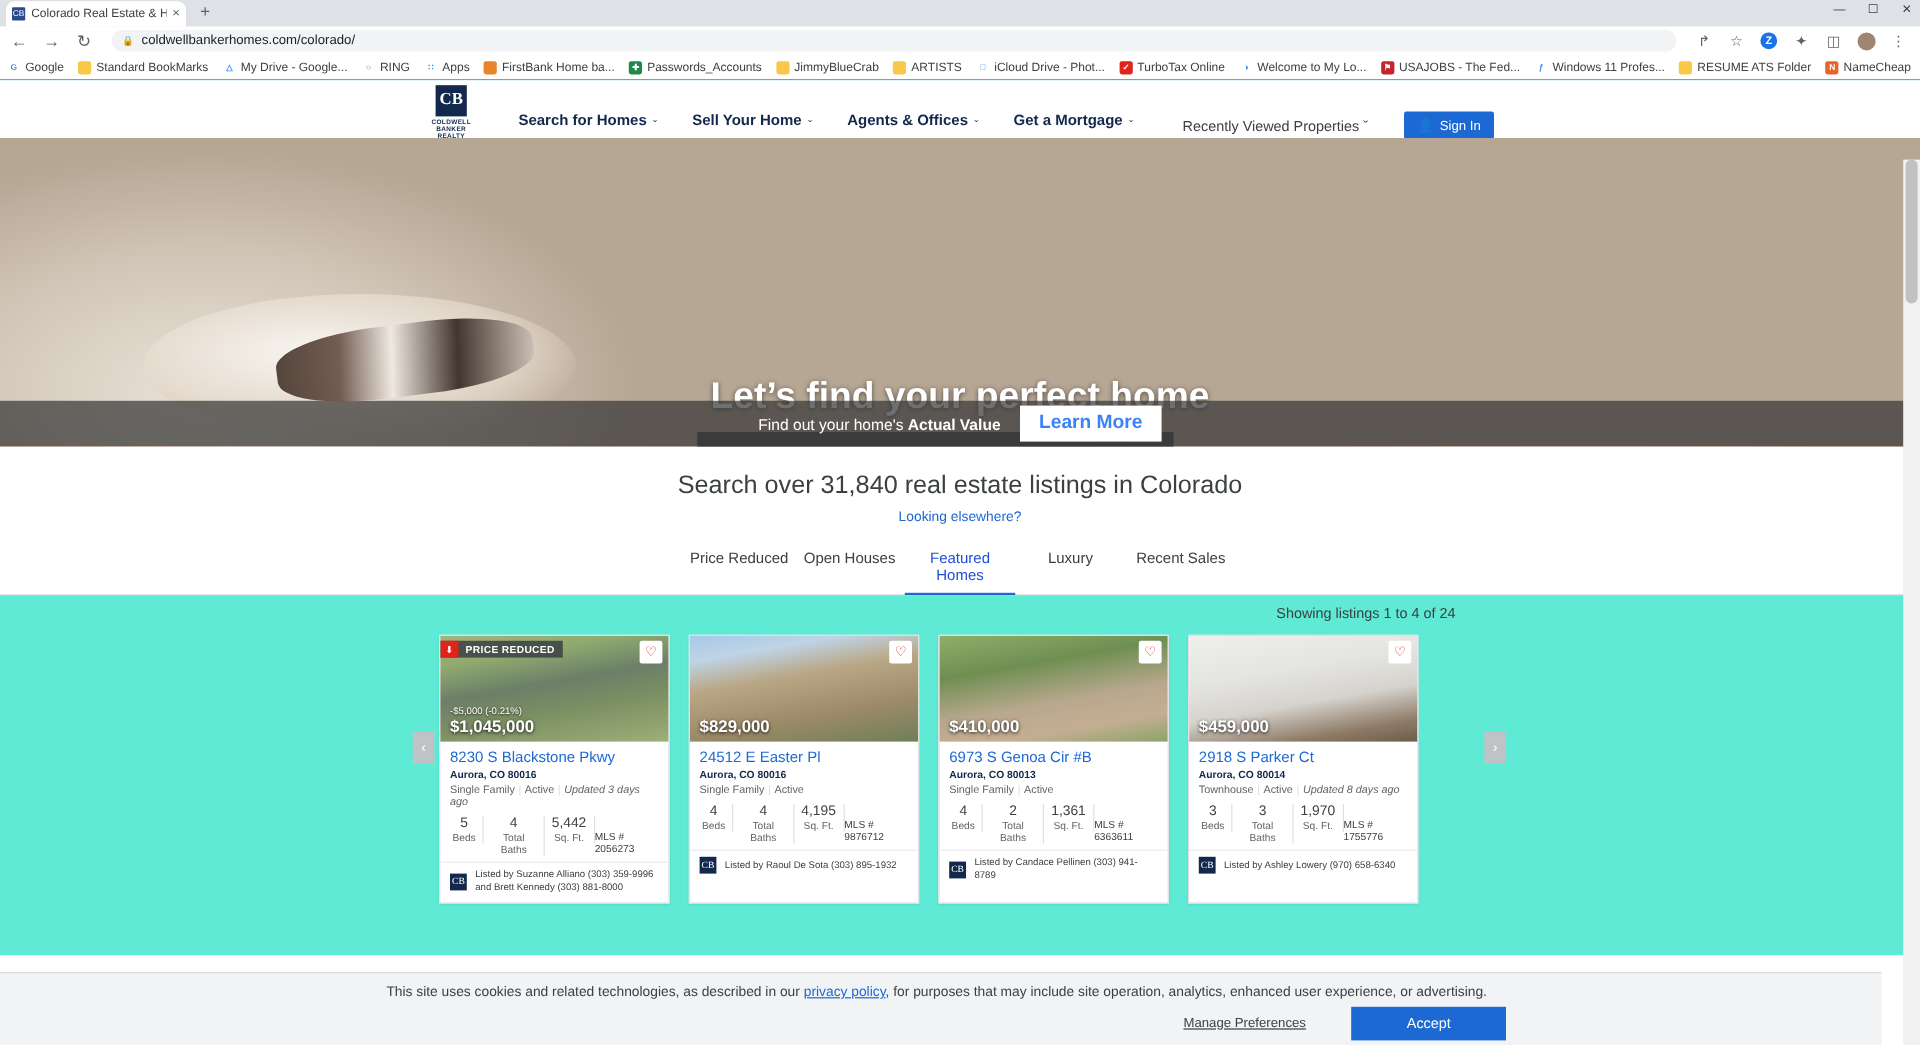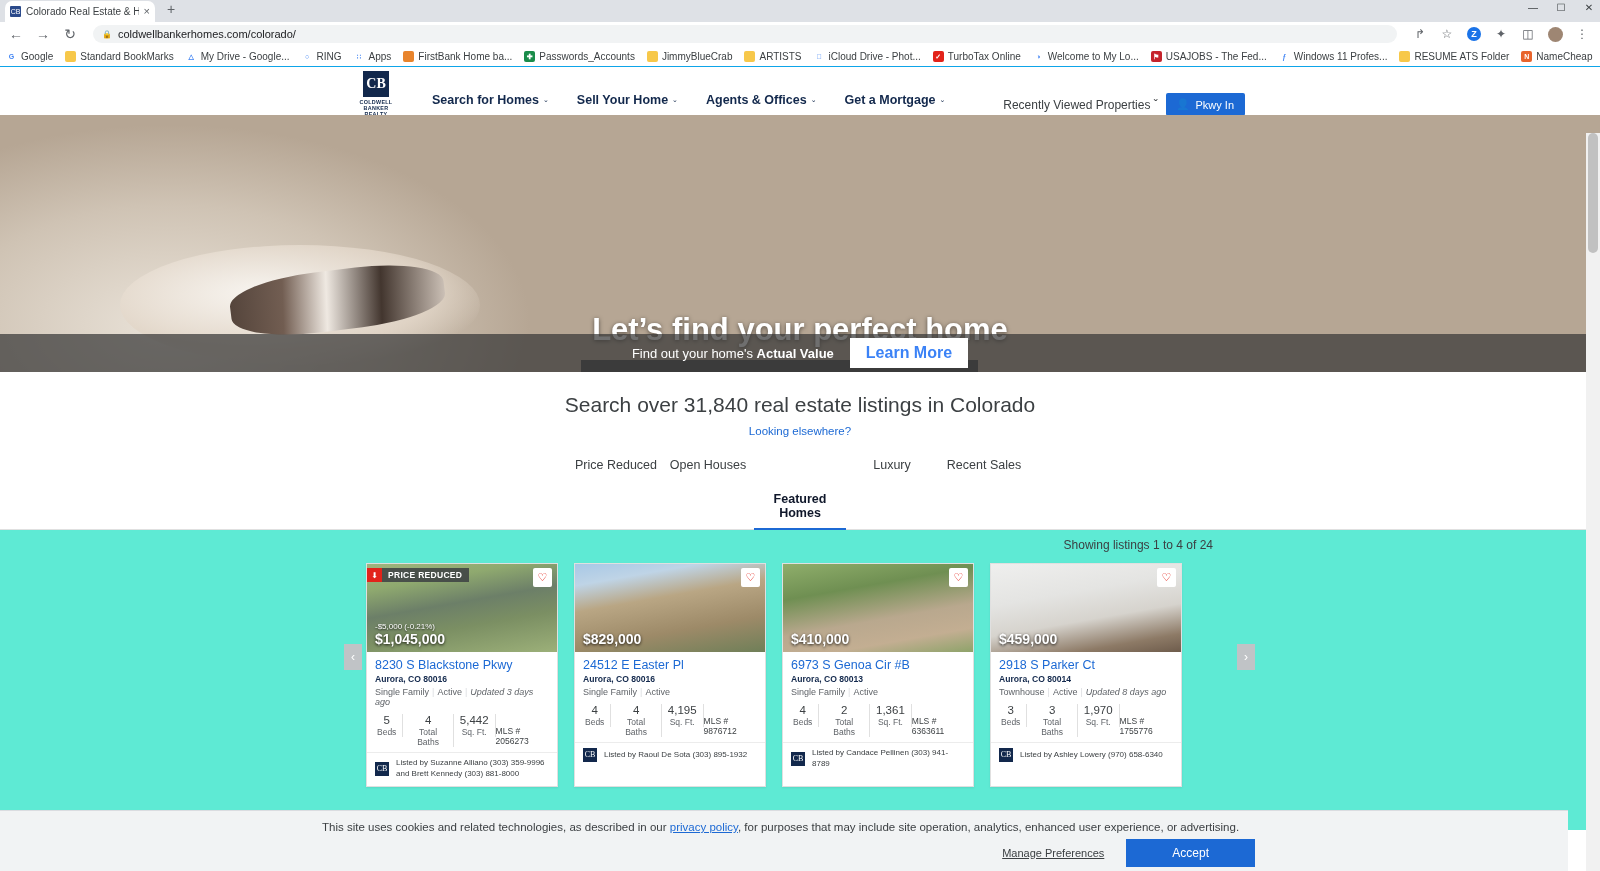--- a/index.html
+++ b/index.html
@@ -96,21 +96,21 @@
     display: flex; align-items: center; gap: 4px; cursor: pointer;
   }
   .caret { font-size: 7px; font-weight: normal; color: #12284c; }
   .toplinks {
     position: absolute; right: 355px; top: 71px; display: flex; align-items: center;
     gap: 7px; font-size: 10.5px; color: #3c4043;
   }
   .toplinks a { color: #3c4043; text-decoration: none; cursor: pointer; }
   .toplinks .sep { color: #bdc1c6; }
   .header-row2 {
-    position: absolute; right: 355px; top: 26px; display: flex; align-items: center; gap: 8px;
+    position: absolute; right: 355px; top: 26px; display: flex; align-items: center; gap: 30px;
   }
   .recent-link { font-size: 12px; color: #3c4043; cursor: pointer; }
   .signin {
     background: #1c69d4; color: #fff; font-size: 11px; padding: 5px 11px;
     border-radius: 2px; display: flex; align-items: center; gap: 5px; cursor: pointer;
   }
 
   
   .hero {
     height: 257px; position: relative; overflow: hidden;
@@ -161,21 +161,21 @@
   .listing-sub { font-size: 11.5px; color: #1c69d4; margin-top: 8px; cursor: pointer; }
 
   .tabs {
     margin-top: 15px; display: flex; justify-content: center; gap: 0;
     border-bottom: 1px solid #e0e0e0; position: relative;
   }
   .tab-item {
     font-size: 12.5px; color: #3c4043; padding: 6px 0 9px 0; width: 92px;
     text-align: center; cursor: pointer; position: relative;
   }
-  .tab-item.active { color: #0f172a; font-weight: bold; margin-top: 34px; }
+  .tab-item.active { color: #1d4ed8; font-weight: normal; }
   .tab-item.active::after {
     content: ""; position: absolute; left: 0; bottom: -1px; width: 100%;
     height: 2px; background: #1c69d4;
   }
 
   .results-area { background: #5eead4; height: 300px; position: relative; }
   .showing {
     position: absolute; right: 387px; top: 8px; font-size: 12px; color: #3c4043;
   }
 
@@ -248,21 +248,21 @@
   .cookie-text {
     position: absolute; left: 322px; top: 10px; font-size: 11.5px; color: #3c4043;
   }
   .cookie-text a { color: #1c69d4; }
   .cookie-actions {
     position: absolute; right: 313px; top: 28px; display: flex; align-items: center; gap: 22px;
   }
   .manage { font-size: 11px; color: #3c4043; text-decoration: underline; cursor: pointer; }
   .accept {
     background: #1c69d4; color: #fff; font-size: 12px; padding: 7px 46px;
-    cursor: pointer; border: none; font-family: "Liberation Sans", sans-serif;
+    cursor: pointer; border: none; font-family: "Liberation Sans", sans-serif; margin-left: 16px;
   }
 
   
   .scrollbar {
     position: absolute; right: 0; top: 66px; width: 14px; height: 805px; background: #f1f1f1;
   }
   .scroll-thumb {
     position: absolute; top: 0; left: 2px; width: 10px; height: 120px;
     background: #c1c1c1; border-radius: 5px;
   }
@@ -411,21 +411,21 @@
           <span class="sep">|</span>
           <a href="#">Careers</a>
           <span class="sep">|</span>
           <a href="#">EN</a>
         </div>
 
       <div class="header-row2">
         <div class="recent-link">Recently Viewed Properties ˇ</div>
         <div class="signin">
           <span>👤</span>
-          <span>Pkwy In</span>
+          <span>Sign In</span>
         </div>
       </div>
     </div>
 
     <div class="hero">
       <div class="hero-title">Let’s find your perfect home</div>
 
       <div class="searchbox">
         
         

